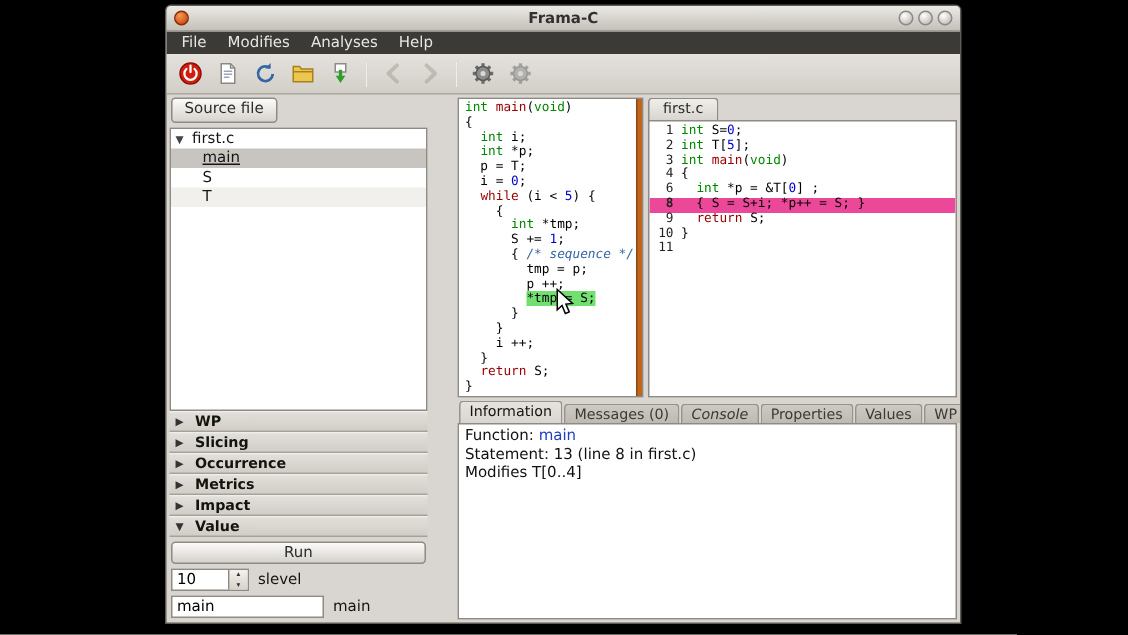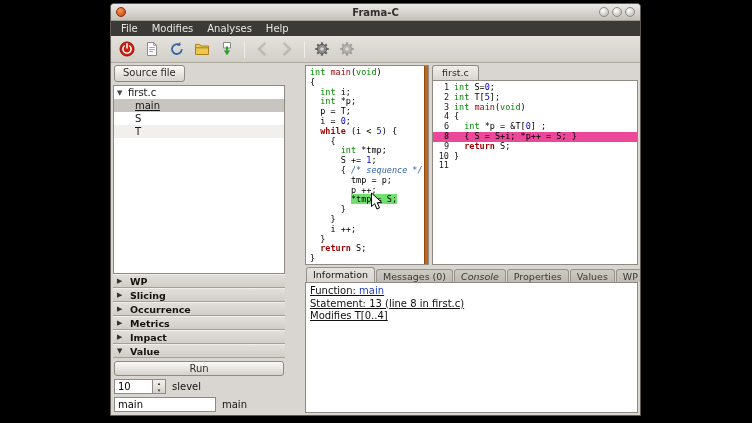--- a/index.html
+++ b/index.html
@@ -76,35 +76,35 @@
   .rtab { font-size:9.5px; line-height:12px; padding:1px 9px 0;
     background:linear-gradient(#f0eeea,#d9d6d1); border:1px solid #8f8b84; border-bottom:none; border-radius:3px 3px 0 0; color:#2e2c28; }
   .rcode { flex:1; background:#fff; border:1px solid #8f8b84; overflow:hidden;
     font-family:"DejaVu Sans Mono", monospace; font-size:8.5px; line-height:9.8px; padding-top:2px; }
   .srow { white-space:pre; padding-left:2px; }
   .srow .gut { display:inline-block; width:14px; text-align:right; margin-right:5px; color:#222; }
   .srow.hlrow { background:#ec4899; }
   .srow.hlrow .gut { font-weight:bold; }
   
   .tk-t { color:#008800; }
-  .tk-k { color:#990000; font-weight:bold; }
+  .tk-k { color:#990000; font-weight:normal; }
   .tk-f { color:#990000; }
   .tk-n { color:#0000cc; }
   .tk-c { color:#3465a4; font-style:italic; }
   .tk-hl { background:#71e071; }
   .tk-link { color:#1f3fbf; }
   
   .bottom-pane { flex:1; display:flex; flex-direction:column; min-height:0; }
   .btabs { flex:0 0 15px; display:flex; align-items:flex-end; gap:1px; padding-left:1px; }
   .btab { font-size:9.5px; line-height:11px; height:13px; padding:1px 6px 0;
     background:linear-gradient(#cdc9c3,#beb9b3); border:1px solid #97938c; border-bottom:none;
     border-radius:3px 3px 0 0; color:#3b3934; white-space:nowrap; }
   .btab.active { background:linear-gradient(#e6e3df,#d9d6d1); height:15px; color:#14140f; }
   .btab.italic { font-style:italic; }
-  .binfo { flex:1; background:#fff; border:1px solid #8f8b84; font-size:10px; line-height:12.5px; padding:2px 4px; overflow:hidden; color:#111;text-decoration:underline; }
+  .binfo { flex:1; background:#fff; border:1px solid #8f8b84; font-size:10px; line-height:12.5px; padding:2px 4px; overflow:hidden; color:#111; }
   
   .mouse-cursor { position:absolute; left:370px; top:192px; z-index:50; pointer-events:none; }
 </style>
 </head>
 <body>
 
 <div class="window">
 
   <div class="titlebar">
     <div class="tb-appicon"></div>

